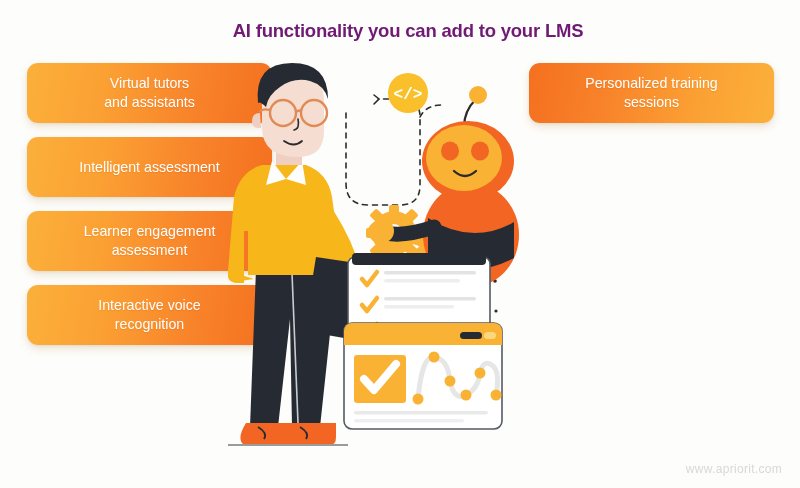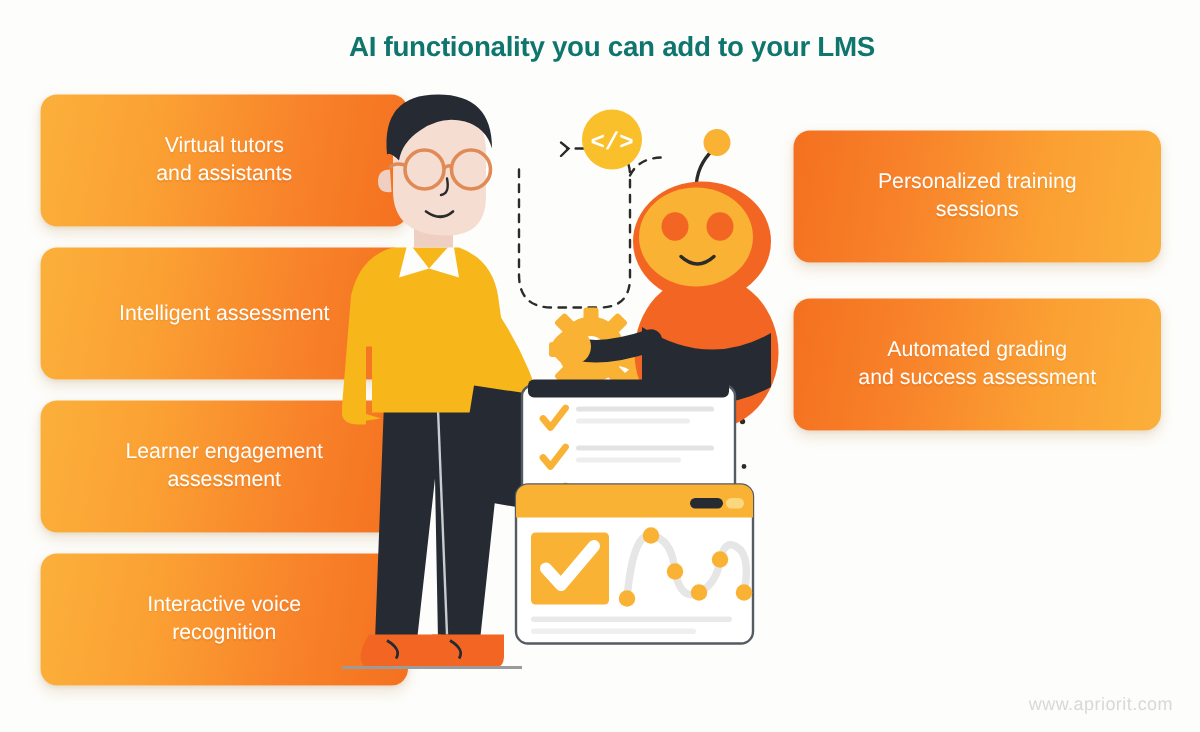--- a/index.html
+++ b/index.html
@@ -8,45 +8,45 @@
     background:#fdfdfb;
     font-family:"Liberation Sans", sans-serif;
     overflow:hidden;
   }
   .page { position:relative; width:800px; height:488px; background:#fdfdfb; }
 
   
   .title {
     position:absolute; top:20px; left:0; width:800px;
     text-align:center;
-    font-size:18.5px; font-weight:bold; color:#0f766e;
+    font-size:18.5px; font-weight:bold; color:#701a75;
     letter-spacing:-0.2px;
     padding-left:16px;
   }
 
   
   .col { position:absolute; top:63px; width:245px; }
   .col-left  { left:27px;  }
   .col-right { left:529px; }
 
   .card {
     position:relative;
-    height:88px;
+    height:60px;
     margin-bottom:14px;
     border-radius:11px;
     display:flex; align-items:center; justify-content:center;
     text-align:center;
     color:#ffffff;
     font-size:14.2px;
     line-height:1.32;
     padding:4px 14px;
     box-shadow:0 4px 9px rgba(180,130,60,0.20), 0 1px 3px rgba(0,0,0,0.07);
   }
   .col-left .card  { background:linear-gradient(100deg,#fbb03b 0%,#fba033 32%,#f8832a 68%,#f4701f 100%); }
-  .col-right .card { background:linear-gradient(100deg,#f4701f 0%,#f8832a 32%,#fba033 68%,#fbb03b 100%);margin-top:24px; }
+  .col-right .card { background:linear-gradient(100deg,#f4701f 0%,#f8832a 32%,#fba033 68%,#fbb03b 100%); }
   .card span { display:block; text-shadow:0 1px 1px rgba(160,80,10,0.18); }
 
   
   .watermark {
     position:absolute; right:18px; bottom:12px;
     font-size:12px; color:#d8d8d8; letter-spacing:0.3px;
   }
 
   
   .stage { position:absolute; left:228px; top:55px; width:345px; height:410px; }
@@ -70,23 +70,20 @@
       <span>Learner engagement<br>assessment</span>
     </div>
     <div class="card">
       <span>Interactive voice<br>recognition</span>
     </div>
   </div>
 
   <div class="col col-right">
     <div class="card">
       <span>Personalized training<br>sessions</span>
-    </div>
-    <div class="card">
-      <span>Automated grading<br>and success assessment</span>
     </div>
   </div>
 
   <div class="stage">
     <svg width="345" height="410" viewBox="0 0 345 410" xmlns="http://www.w3.org/2000/svg">
 
       <g fill="none" stroke="#2b2b2b" stroke-width="1.6" stroke-dasharray="5 5" stroke-linecap="round">
         <path d="M118 58 L118 128 Q118 150 140 150 L172 150 Q192 150 192 130 L192 62 Q192 44 173 44 L150 44"></path>
         <path d="M192 62 Q198 50 214 50"></path>
       </g>

